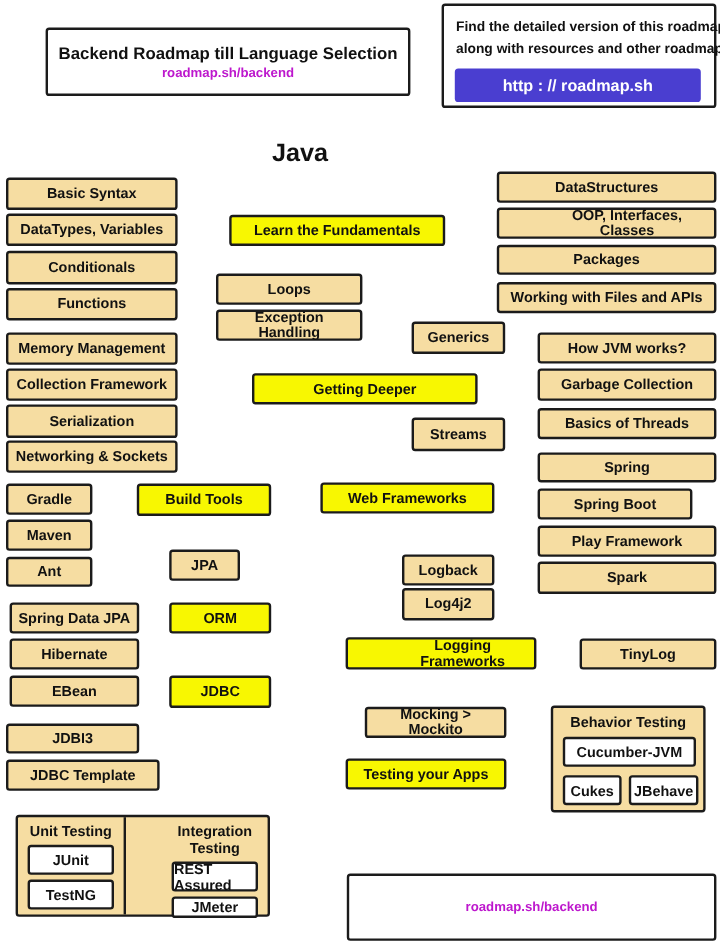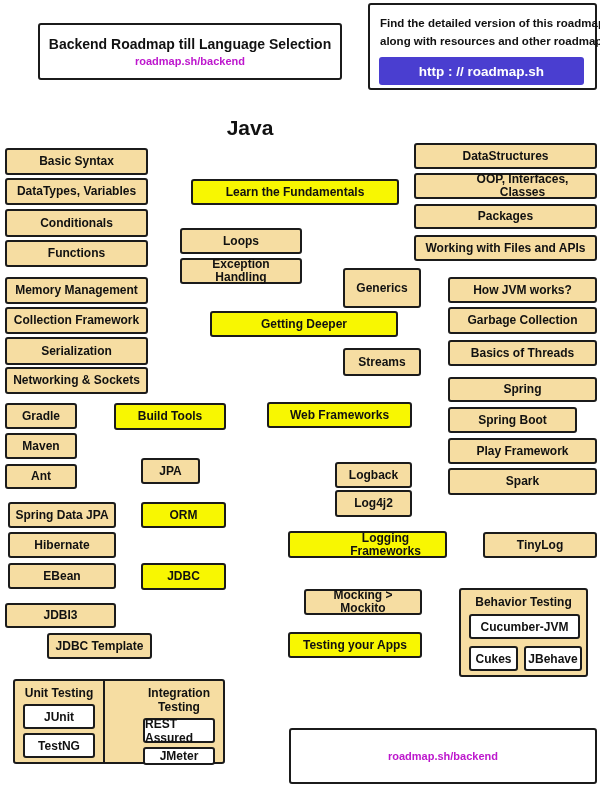--- a/index.html
+++ b/index.html
@@ -80,25 +80,25 @@
       <div class="node tan" style="left: 5px; top: 307px; width: 143px; height: 27px;">Collection Framework</div>
       <div class="node tan" style="left: 5px; top: 337px; width: 143px; height: 28px;">Serialization</div>
       <div class="node tan" style="left: 5px; top: 367px; width: 143px; height: 27px;">Networking &amp; Sockets</div>
       <div class="node tan" style="left: 5px; top: 403px; width: 72px; height: 26px;">Gradle</div>
       <div class="node tan" style="left: 5px; top: 433px; width: 72px; height: 26px;">Maven</div>
       <div class="node tan" style="left: 5px; top: 464px; width: 72px; height: 25px;">Ant</div>
       <div class="node tan" style="left: 8px; top: 502px; width: 108px; height: 26px;">Spring Data JPA</div>
       <div class="node tan" style="left: 8px; top: 532px; width: 108px; height: 26px;">Hibernate</div>
       <div class="node tan" style="left: 8px; top: 563px; width: 108px; height: 26px;">EBean</div>
       <div class="node tan" style="left: 5px; top: 603px; width: 111px; height: 25px;">JDBI3</div>
-      <div class="node tan" style="left: 5px; top: 633px; width: 105px; height: 26px; margin-left: 42px;">JDBC Template</div>
-      <div class="node yellow" style="left: 191px; top: 179px; width: 208px; height: 26px;">Learn the Fundamentals</div>
+      <div class="node tan" style="left: 5px; top: 633px; width: 128px; height: 26px;">JDBC Template</div>
+      <div class="node yellow" style="left: 191px; top: 179px; width: 180px; height: 26px;">Learn the Fundamentals</div>
       <div class="node tan" style="left: 180px; top: 228px; width: 122px; height: 26px;">Loops</div>
       <div class="node tan" style="left: 180px; top: 258px; width: 122px; height: 26px;">Exception Handling</div>
-      <div class="node tan" style="left: 343px; top: 268px; width: 78px; height: 40px;">Generics</div>
+      <div class="node tan" style="left: 343px; top: 268px; width: 78px; height: 27px;">Generics</div>
       <div class="node yellow" style="left: 210px; top: 311px; width: 188px; height: 26px;">Getting Deeper</div>
       <div class="node tan" style="left: 343px; top: 348px; width: 78px; height: 28px;">Streams</div>
       <div class="node yellow" style="left: 114px; top: 403px; width: 112px; height: 27px;">Build Tools</div>
       <div class="node yellow" style="left: 267px; top: 402px; width: 145px; height: 26px;">Web Frameworks</div>
       <div class="node tan" style="left: 141px; top: 458px; width: 59px; height: 26px;">JPA</div>
       <div class="node yellow" style="left: 141px; top: 502px; width: 85px; height: 26px;">ORM</div>
       <div class="node yellow" style="left: 141px; top: 563px; width: 85px; height: 27px;">JDBC</div>
       <div class="node tan" style="left: 335px; top: 462px; width: 77px; height: 26px;">Logback</div>
       <div class="node tan" style="left: 335px; top: 490px; width: 77px; height: 27px;">Log4j2</div>
       <div class="node yellow" style="left: 288px; top: 531px; width: 159px; height: 27px; padding-left: 40px;">Logging Frameworks</div>

